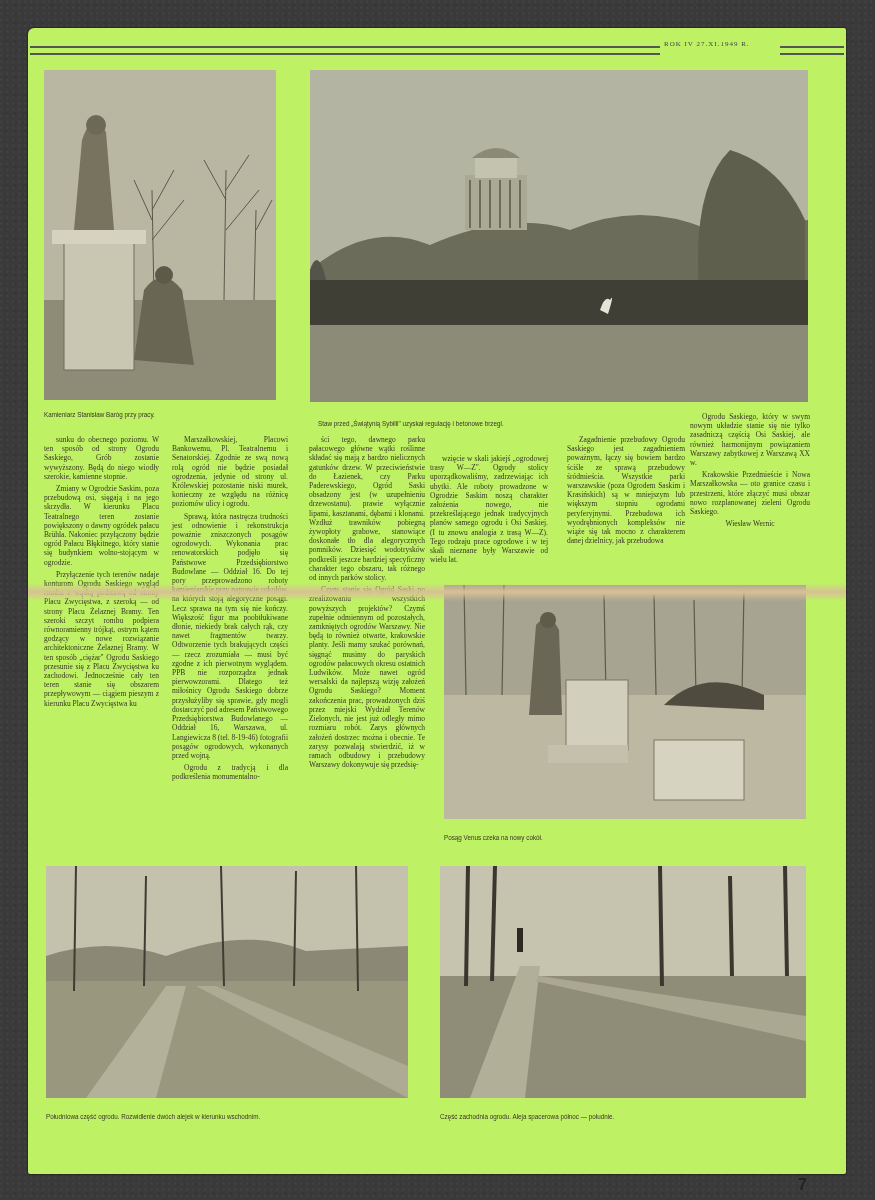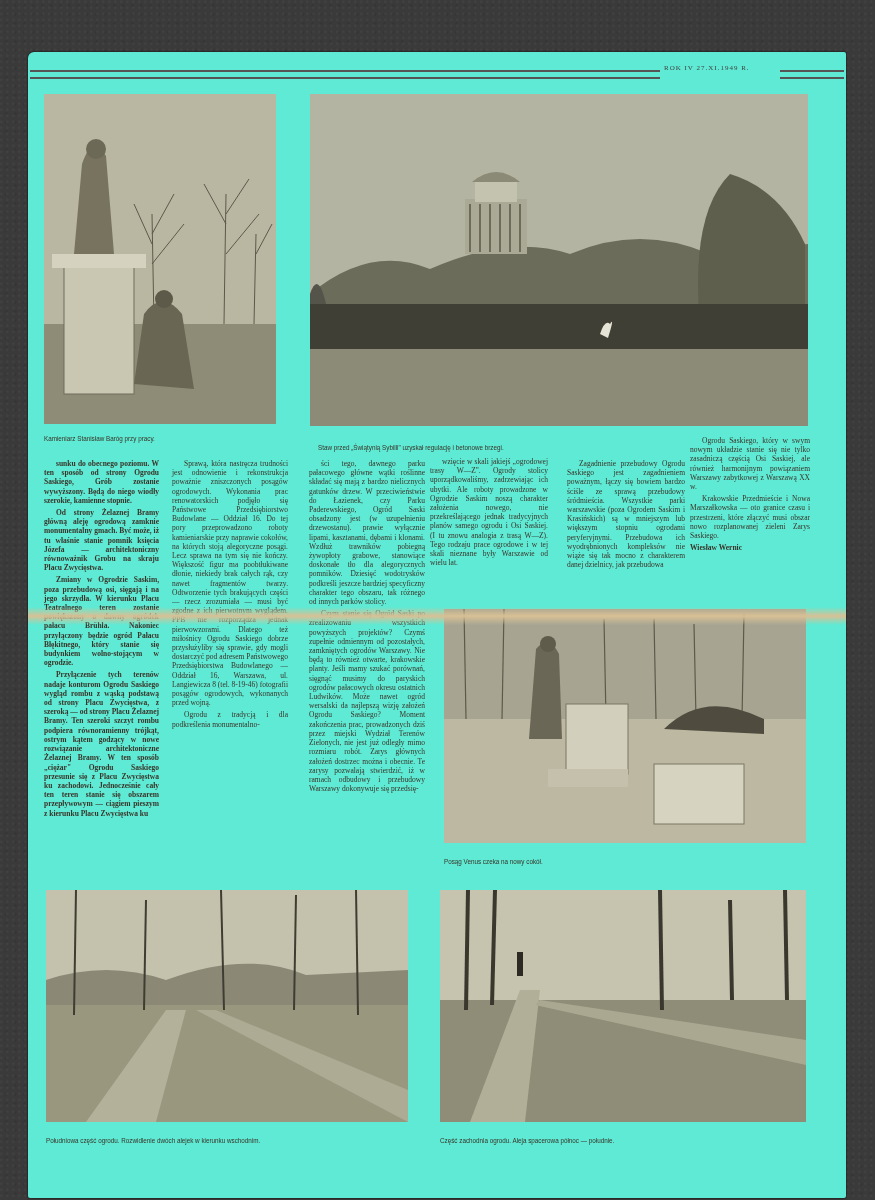--- a/index.html
+++ b/index.html
@@ -1,34 +1,34 @@
 <!DOCTYPE html>
 <html><head>
 <meta charset="utf-8">
 <style>
   html,body{margin:0;padding:0;}
   body{width:875px;height:1200px;background:#3a3a3a;position:relative;overflow:hidden;
     font-family:"DejaVu Serif","Liberation Serif",serif;}
   .bg-tex{position:absolute;inset:0;background:
     radial-gradient(circle at 20% 30%,#444 0,transparent 2px),
     radial-gradient(circle at 70% 60%,#333 0,transparent 2px);background-size:6px 6px,9px 9px;}
-  .page{position:absolute;left:28px;top:28px;width:818px;height:1146px;background:#5eead4;
-    border-radius:6px 2px 2px 2px;box-shadow:0 0 2px #000;margin-top:24px;}
+  .page{position:absolute;left:28px;top:28px;width:818px;height:1146px;background:#bef264;
+    border-radius:6px 2px 2px 2px;box-shadow:0 0 2px #000;}
   .page::after{content:"";position:absolute;left:0;right:0;top:555px;height:18px;
     background:linear-gradient(#e6d2a800,#d8c095 50%,#e6d2a800);}
   .hdr-line{position:absolute;top:18px;height:5px;border-top:2px solid #555;border-bottom:2px solid #555;}
   .hdr-text{position:absolute;top:12px;left:636px;font-size:7px;letter-spacing:1px;color:#444;
     font-family:"Liberation Serif",serif;}
   .photo{position:absolute;background:#a9a892;overflow:hidden;}
   .cap{position:absolute;font-family:"Liberation Sans",sans-serif;font-size:6.3px;color:#3a3328;}
   .col{position:absolute;font-size:7.5px;line-height:9.2px;color:#3a3328;text-align:justify;
     font-family:"Liberation Serif",serif;}
   .col p{margin:0;text-indent:12px;}
   .col p+p{margin-top:3px;}
-  .sig{font-weight:bold;text-align:left;margin-top:10px;text-indent:0!important;}
+  .sig{font-weight:normal;text-align:center;margin-top:10px;text-indent:0!important;}
   .pagenum{position:absolute;left:770px;top:1148px;font:bold 16px "Liberation Sans",sans-serif;color:#222;}
   svg{display:block;}
 </style>
 </head>
 <body>
 
 <div class="bg-tex"></div>
 
 <div class="page">
   <div class="hdr-line" style="left:2px;width:630px"></div>
@@ -71,43 +71,43 @@
       <path d="M162 88 Q186 68 210 88 Z" fill="#8b8a77"></path>
       <path d="M390 230 Q380 120 420 80 Q470 95 495 150 L495 230 Z" fill="#5f5f4e"></path>
       <path d="M0 200 Q10 170 20 230 L0 240Z" fill="#55544a"></path>
       <rect y="210" width="498" height="50" fill="#3f3f35"></rect>
       <path d="M290 240 Q295 225 300 230 Q305 222 298 244 Z" fill="#e6e4d6"></path>
       <rect y="255" width="498" height="77" fill="#8c8b78"></rect>
     </svg>
   </div>
   <div class="cap" style="left:290px;top:392px;">Staw przed „Świątynią Sybilli" uzyskał regulację i betonowe brzegi.</div>
 
-  <div class="col" style="left:16px;top:407px;width:115px;font-weight:bold;">
+  <div class="col" style="left:16px;top:407px;width:115px;">
     <p>sunku do obecnego poziomu. W ten sposób od strony Ogrodu Saskiego, Grób zostanie wywyższony. Będą do niego wiodły szerokie, kamienne stopnie.</p>
-    <p>Od strony Żelaznej Bramy główną aleję ogrodową zamknie monumentalny gmach. Być może, iż tu właśnie stanie pomnik księcia Józefa — architektoniczny równoważnik Grobu na skraju Placu Zwycięstwa.</p>
     <p>Zmiany w Ogrodzie Saskim, poza przebudową osi, sięgają i na jego skrzydła. W kierunku Placu Teatralnego teren zostanie powiększony o dawny ogródek pałacu Brühla. Nakoniec przyłączony będzie ogród Pałacu Błękitnego, który stanie się budynkiem wolno-stojącym w ogrodzie.</p>
     <p>Przyłączenie tych terenów nadaje konturom Ogrodu Saskiego wygląd rombu z wąską podstawą od strony Placu Zwycięstwa, z szeroką — od strony Placu Żelaznej Bramy. Ten szeroki szczyt rombu podpiera równoramienny trójkąt, ostrym kątem godzący w nowe rozwiązanie architektoniczne Żelaznej Bramy. W ten sposób „ciężar" Ogrodu Saskiego przesunie się z Placu Zwycięstwa ku zachodowi. Jednocześnie cały ten teren stanie się obszarem przepływowym — ciągiem pieszym z kierunku Placu Zwycięstwa ku</p>
   </div>
   <div class="col" style="left:144px;top:407px;width:116px;">
+    <p>Marszałkowskiej, Placowi Bankowemu, Pl. Teatralnemu i Senatorskiej. Zgodnie ze swą nową rolą ogród nie będzie posiadał ogrodzenia, jedynie od strony ul. Królewskiej pozostanie niski murek, konieczny ze względu na różnicę poziomów ulicy i ogrodu.</p>
     <p>Sprawą, która nastręcza trudności jest odnowienie i rekonstrukcja poważnie zniszczonych posągów ogrodowych. Wykonania prac renowatorskich podjęło się Państwowe Przedsiębiorstwo Budowlane — Oddział 16. Do tej pory przeprowadzono roboty kamieniarskie przy naprawie cokołów, na których stoją alegoryczne posągi. Lecz sprawa na tym się nie kończy. Większość figur ma poobtłukiwane dłonie, niekiedy brak całych rąk, czy nawet fragmentów twarzy. Odtworzenie tych brakujących części — rzecz zrozumiała — musi być zgodne z ich pierwotnym wyglądem. PPB nie rozporządza jednak pierwowzorami. Dlatego też miłośnicy Ogrodu Saskiego dobrze przysłużyliby się sprawie, gdy mogli dostarczyć pod adresem Państwowego Przedsiębiorstwa Budowlanego — Oddział 16, Warszawa, ul. Langiewicza 8 (tel. 8-19-46) fotografii posągów ogrodowych, wykonanych przed wojną.</p>
     <p>Ogrodu z tradycją i dla podkreślenia monumentalno-</p>
   </div>
   <div class="col" style="left:281px;top:407px;width:116px;">
     <p>ści tego, dawnego parku pałacowego główne wątki roślinne składać się mają z bardzo nielicznych gatunków drzew. W przeciwieństwie do Łazienek, czy Parku Paderewskiego, Ogród Saski obsadzony jest (w uzupełnieniu drzewostanu). prawie wyłącznie lipami, kasztanami, dębami i klonami. Wzdłuż trawników pobiegną żywopłoty grabowe, stanowiące doskonałe tło dla alegorycznych pomników. Dziesięć wodotrysków podkreśli jeszcze bardziej specyficzny charakter tego obszaru, tak różnego od innych parków stolicy.</p>
     <p>Czym stanie się Ogród Saski po zrealizowaniu wszystkich powyższych projektów? Czymś zupełnie odmiennym od pozostałych, zamkniętych ogrodów Warszawy. Nie będą to również otwarte, krakowskie planty. Jeśli mamy szukać porównań, sięgnąć musimy do paryskich ogrodów pałacowych okresu ostatnich Ludwików. Może nawet ogród wersalski da najlepszą wizję założeń Ogrodu Saskiego? Moment zakończenia prac, prowadzonych dziś przez miejski Wydział Terenów Zielonych, nie jest już odległy mimo rozmiaru robót. Zarys głównych założeń dostrzec można i obecnie. Te zarysy pozwalają stwierdzić, iż w ramach odbudowy i przebudowy Warszawy dokonywuje się przedsię-</p>
   </div>
-  <div class="col" style="left:402px;top:405px;width:118px;">
+  <div class="col" style="left:402px;top:426px;width:118px;">
     <p>wzięcie w skali jakiejś „ogrodowej trasy W—Z". Ogrody stolicy uporządkowaliśmy, zadrzewiając ich ubytki. Ale roboty prowadzone w Ogrodzie Saskim noszą charakter założenia nowego, nie przekreślającego jednak tradycyjnych planów samego ogrodu i Osi Saskiej. (I tu znowu analogia z trasą W—Z). Tego rodzaju prace ogrodowe i w tej skali nieznane były Warszawie od wielu lat.</p>
   </div>
   <div class="col" style="left:539px;top:407px;width:118px;">
     <p>Zagadnienie przebudowy Ogrodu Saskiego jest zagadnieniem poważnym, łączy się bowiem bardzo ściśle ze sprawą przebudowy śródmieścia. Wszystkie parki warszawskie (poza Ogrodem Saskim i Krasińskich) są w mniejszym lub większym stopniu ogrodami peryferyjnymi. Przebudowa ich wyodrębnionych kompleksów nie wiąże się tak mocno z charakterem danej dzielnicy, jak przebudowa</p>
   </div>
   <div class="col" style="left:662px;top:384px;width:120px;">
     <p>Ogrodu Saskiego, który w swym nowym układzie stanie się nie tylko zasadniczą częścią Osi Saskiej, ale również harmonijnym powiązaniem Warszawy zabytkowej z Warszawą XX w.</p>
-    <p>Krakowskie Przedmieście i Nowa Marszałkowska — oto granice czasu i przestrzeni, które złączyć musi obszar nowo rozplanowanej zieleni Zarys Saskiego.</p>
+    <p>Krakowskie Przedmieście i Nowa Marszałkowska — oto granice czasu i przestrzeni, które złączyć musi obszar nowo rozplanowanej zieleni Ogrodu Saskiego.</p>
     <p class="sig">Wiesław Wernic</p>
   </div>
 
   <div class="photo" style="left:416px;top:557px;width:362px;height:234px;">
     <svg width="362" height="234" viewBox="0 0 362 234">
       <rect width="362" height="234" fill="#a7a592"></rect>
       <rect y="110" width="362" height="124" fill="#bcb8a2"></rect>
       <g stroke="#5d5a4a" stroke-width="1.2">
         <line x1="20" y1="0" x2="22" y2="110"></line>
           <line x1="60" y1="0" x2="58" y2="110"></line>

